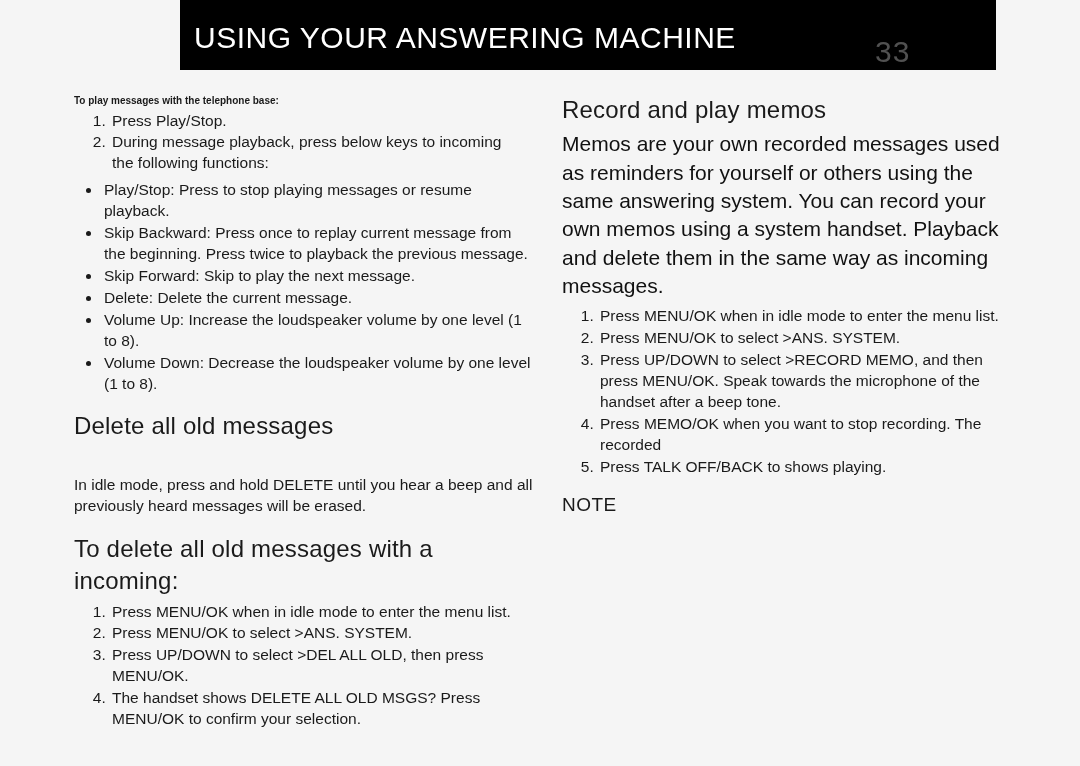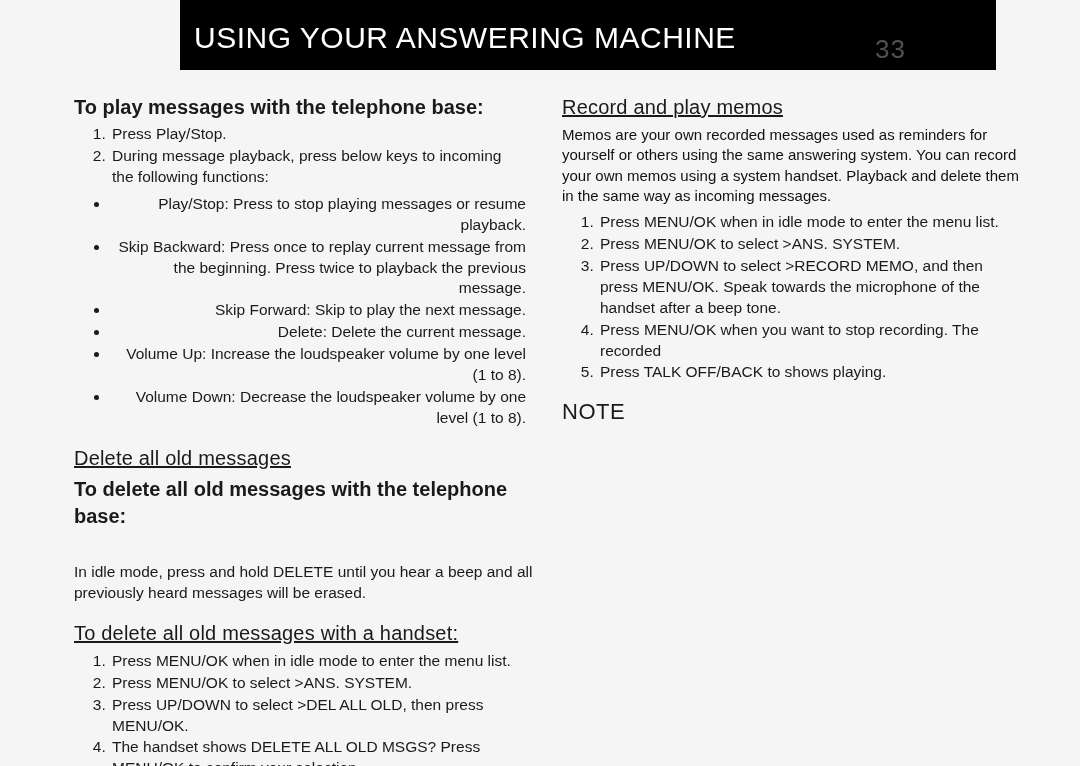--- a/index.html
+++ b/index.html
@@ -31,57 +31,56 @@
     font-size: 30px;
     letter-spacing: 0.5px;
     font-weight: 400;
     padding-left: 14px;
     font-family: Arial, Helvetica, sans-serif;
   }
   .pagenum {
     position: absolute;
     left: 875px;
     top: 32px;
-    font-size: 26px;
+    font-size: 30px;
     color: #515151;
     letter-spacing: 1px;
   }
   .content {
     display: flex;
     gap: 28px;
     padding: 24px 58px 0 74px;
   }
   .col {
     flex: 1;
     min-width: 0;
   }
   .boldlead {
     font-weight: 700;
     margin-bottom: 3px;
-    font-size: 20px;
+    font-size: 10px;
   }
   .section-h {
-    font-size: 20px;
+    font-size: 24px;
     font-weight: 400;
     margin: 16px 0 4px 0;
     letter-spacing: 0.2px;
-    text-decoration: underline;
   }
   .big-h {
-    font-size: 22px;
+    font-size: 19px;
     font-weight: 400;
     margin: 14px 0 18px 0;
     letter-spacing: 0.5px;
   }
   ol { list-style: decimal; padding-left: 28px; margin: 2px 0 6px 0; }
   ol li { margin: 1px 8px; padding-left: 2px; }
   ul { list-style: disc; padding-left: 28px; margin: 2px 0 8px 0; }
-  ul li { margin: 1px 8px; padding-left: 2px; text-align: right; }
+  ul li { margin: 1px 0; padding-left: 2px; }
   p { margin: 2px 0 6px 0; }
-  .small { font-size: 15px; color: #111; }
+  .small { font-size: 21px; color: #111; }
   .ind { padding-left: 0; margin-top: 32px; }
   .ind-sub { padding-left: 0; }
 </style>
 </head>
 <body>
 
 <div class="page">
 
   <div class="titlebar">
     <span class="title">USING YOUR ANSWERING MACHINE</span>
@@ -99,40 +98,39 @@
       <ul>
         <li>Play/Stop: Press to stop playing messages or resume playback.</li>
         <li>Skip Backward: Press once to replay current message from the beginning. Press twice to playback the previous message.</li>
         <li>Skip Forward: Skip to play the next message.</li>
         <li>Delete: Delete the current message.</li>
         <li>Volume Up: Increase the loudspeaker volume by one level (1 to 8).</li>
         <li>Volume Down: Decrease the loudspeaker volume by one level (1 to 8).</li>
       </ul>
 
       <div class="section-h">Delete all old messages</div>
-      <div class="boldlead">To delete all old messages with the telephone base:</div>
       <p class="ind">In idle mode, press and hold DELETE until you hear a beep and all previously heard messages will be erased.</p>
 
-      <div class="section-h">To delete all old messages with a handset:</div>
+      <div class="section-h">To delete all old messages with a incoming:</div>
       <ol>
         <li>Press MENU/OK when in idle mode to enter the menu list.</li>
         <li>Press MENU/OK to select &gt;ANS. SYSTEM.</li>
         <li>Press UP/DOWN to select &gt;DEL ALL OLD, then press MENU/OK.</li>
         <li>The handset shows DELETE ALL OLD MSGS? Press MENU/OK to confirm your selection.</li>
       </ol>
     </div>
 
     <div class="col">
       <div class="section-h" style="margin-top:0">Record and play memos</div>
       <p class="small ind-sub">Memos are your own recorded messages used as reminders for yourself or others using the same answering system. You can record your own memos using a system handset. Playback and delete them in the same way as incoming messages.</p>
       <ol>
         <li>Press MENU/OK when in idle mode to enter the menu list.</li>
         <li>Press MENU/OK to select &gt;ANS. SYSTEM.</li>
         <li>Press UP/DOWN to select &gt;RECORD MEMO, and then press MENU/OK. Speak towards the microphone of the handset after a beep tone.</li>
-        <li>Press MENU/OK when you want to stop recording. The recorded</li>
+        <li>Press MEMO/OK when you want to stop recording. The recorded</li>
         <li>Press TALK OFF/BACK to shows playing.</li>
       </ol>
 
       <div class="big-h">NOTE</div>
     </div>
 
   </div>
 </div>
 
 </body></html>

